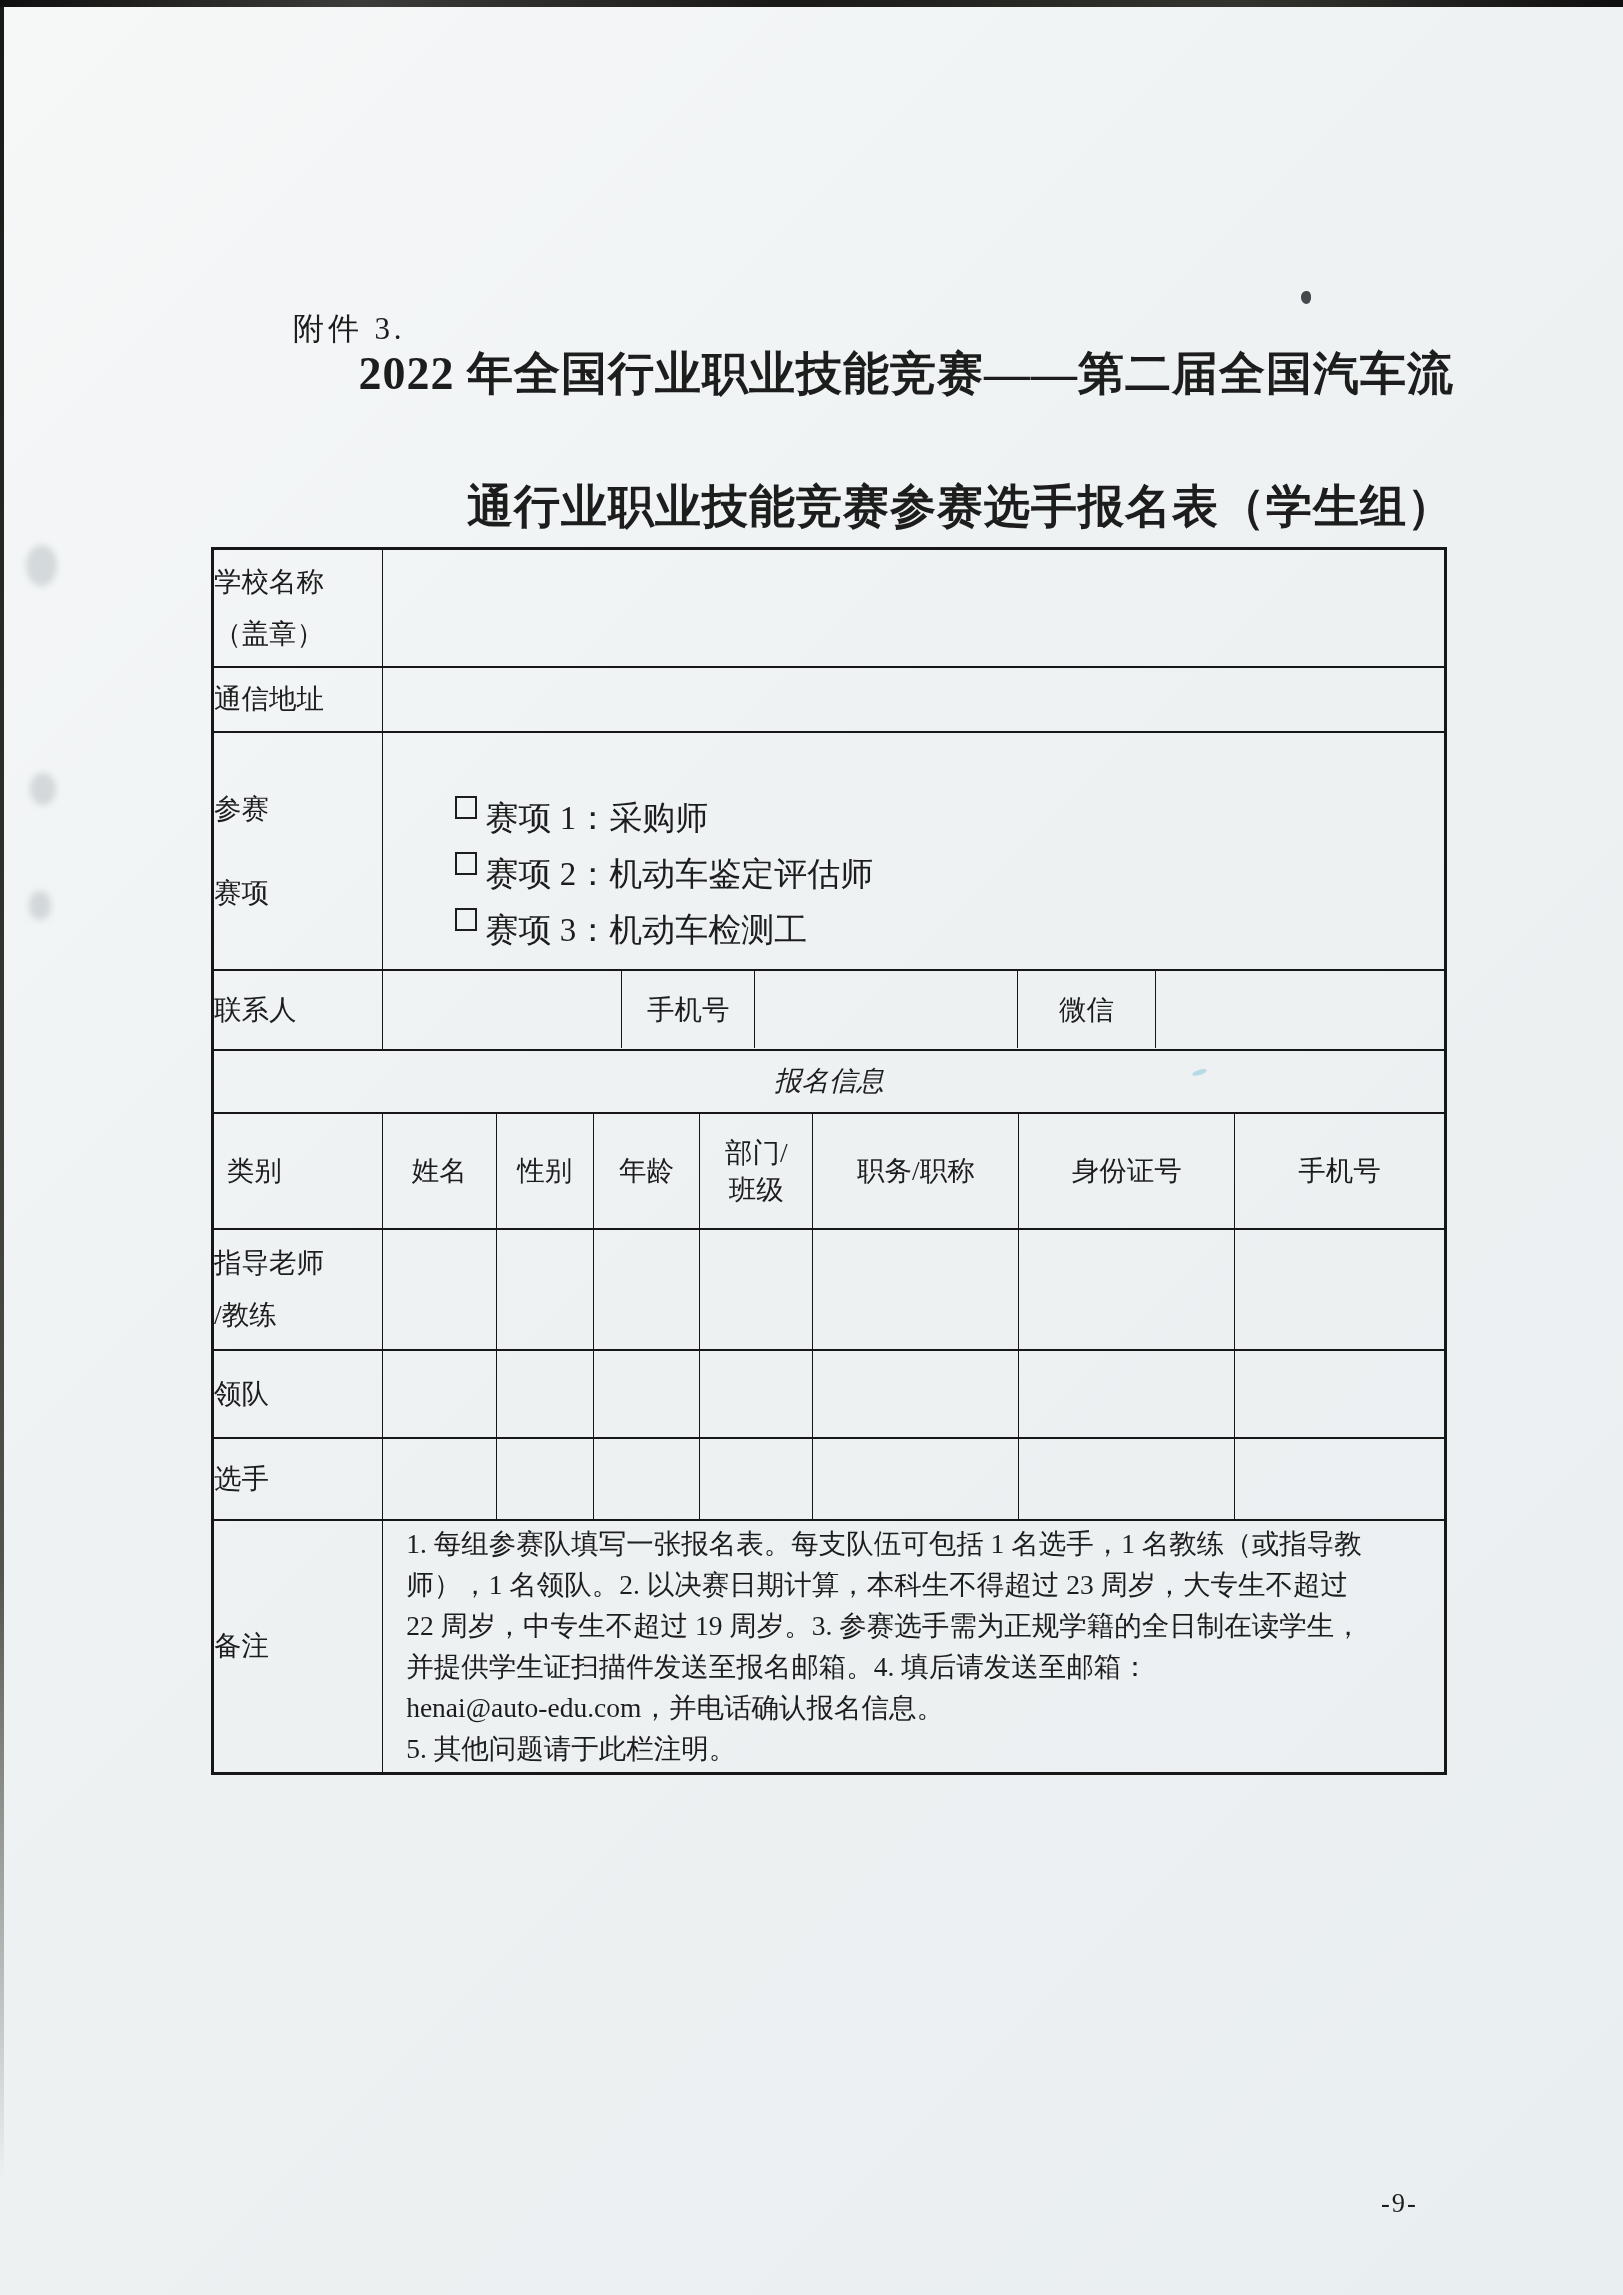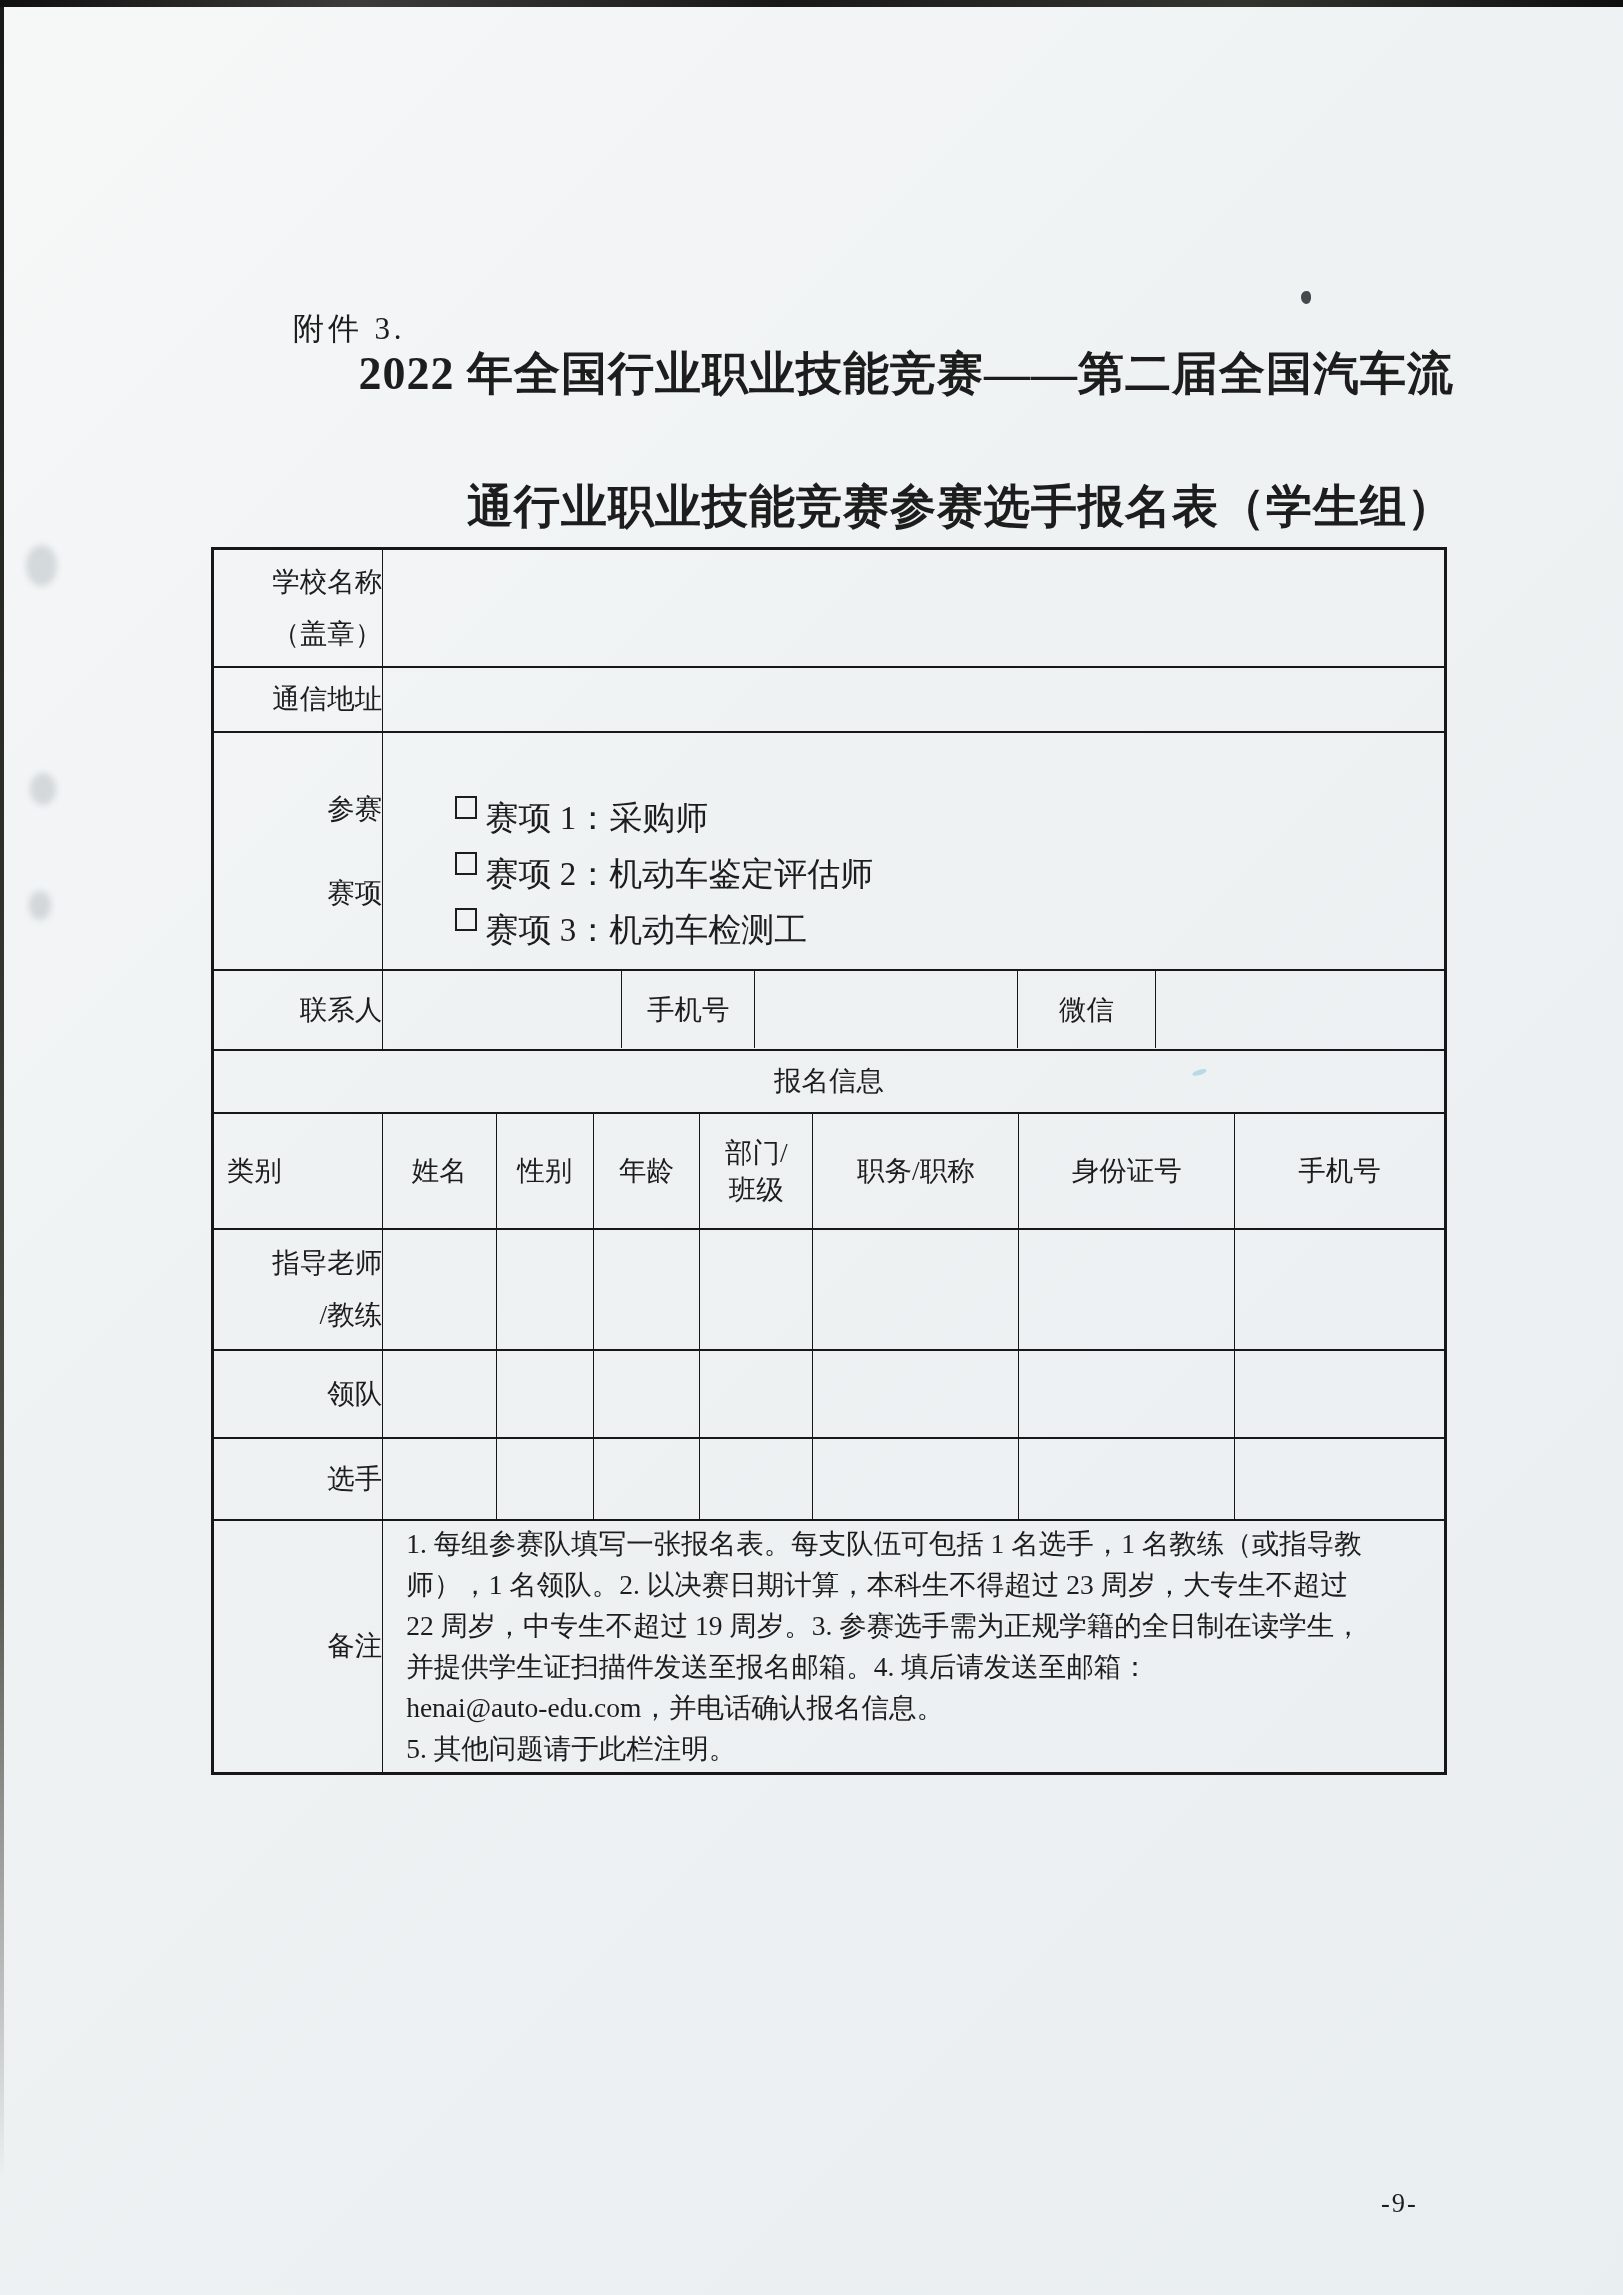--- a/index.html
+++ b/index.html
@@ -30,39 +30,39 @@
   .title { position: absolute; left: 198px; top: 341px; width: 1256px; text-align: right;
     font-weight: bold; font-size: 46px; line-height: 66px; letter-spacing: 1px; }
   .title .l2 { margin-top: 67px; }
 
   .form-table { position: absolute; left: 211px; top: 547px; width: 1236px;
     border-collapse: collapse; table-layout: fixed; border: 3.4px solid #171717; }
   .form-table td, .form-table th {
     border: 1.5px solid #171717; border-top-width: 2.9px; border-bottom-width: 2.9px;
     box-sizing: border-box; padding: 0; font-weight: normal; font-size: 27.5px;
     vertical-align: middle; }
-  .lbl { text-align: right; padding-left: 12.8px; white-space: pre-line; line-height: 52px; border-radius: 11px; }
+  .lbl { text-align: left; padding-left: 12.8px; white-space: pre-line; line-height: 52px; border-radius: 11px; }
   .h240{height:118px} .h133{height:65px} .h485{height:238px} .h163{height:80px}
   .h128{height:63px} .h237{height:116px} .h247{height:121px} .h180{height:88px}
   .h168{height:82px} .h517{height:254px}
 
   .event-label { line-height: 84px; padding-bottom: 49px; }
   .event-options { padding: 58px 0 0 72px; }
   .opt { height: 56px; display: flex; align-items: flex-start; font-size: 33px; }
   .cbx { display: inline-block; width: 21.6px; height: 23.6px; border: 2px solid #1d1d1d;
     box-sizing: border-box; margin-right: 8.8px; flex: none; background: transparent; }
 
   .contact-cell { padding: 0 !important; }
   .contact-grid { display: flex; height: 77px; align-items: stretch; }
   .contact-grid .cg { border-right: 1.5px solid #171717; display: flex; align-items: center;
     box-sizing: border-box; font-size: 27.5px; }
   .contact-grid .cg.lab { justify-content: center; }
   .contact-grid .cg.last { border-right: none; flex: 1; }
 
-  .section-cell { text-align: center; font-size: 28.5px; }
+  .section-cell { text-align: center; font-size: 28.5px; font-style: italic; }
 
   .header-cell { text-align: center; white-space: pre-line; line-height: 37px; }
   .header-cell.first { text-align: left; padding-left: 12.8px; }
 
   .remark-content { padding: 4.9px 14.7px 0 12.8px; font-size: 26.5px; line-height: 41px;
     text-align: left; vertical-align: middle; }
   .remark-content .rl { white-space: nowrap; margin-left: 23px; }
 
   .page-number { position: absolute; left: 1381px; top: 2188px; font-size: 26.5px; letter-spacing: 2px; }
 </style>

